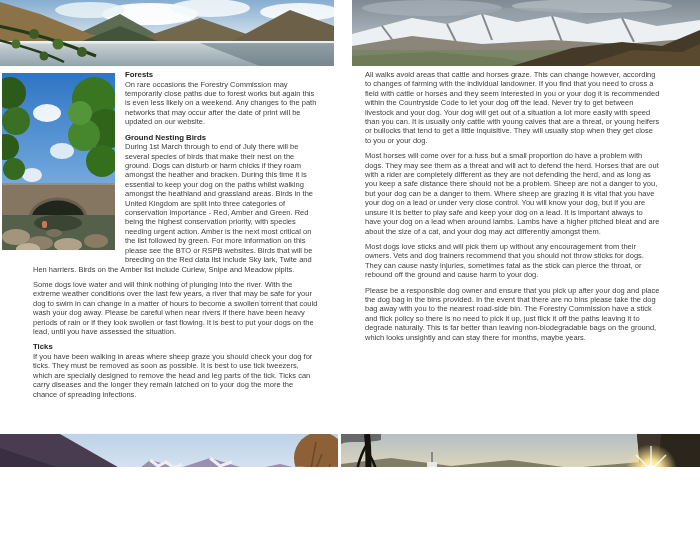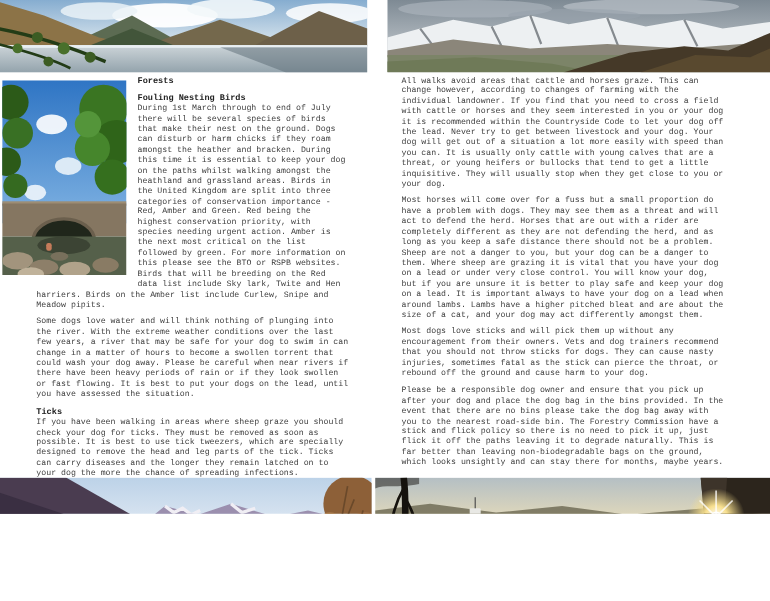--- a/index.html
+++ b/index.html
@@ -1,19 +1,19 @@
 <!DOCTYPE html>
 <html><head>
 <meta charset="utf-8">
 <style>
   * { box-sizing: border-box; margin: 0; padding: 0; }
   html, body { width: 700px; height: 546px; background: #ffffff; }
   .page {
     position: relative; width: 700px; height: 467px; overflow: hidden;
-    font-family: Liberation Mono, monospace; background: #ffffff;
+    font-family: Liberation Sans, sans-serif; background: #ffffff;
   }
   .photo { position: absolute; overflow: hidden; }
   .photo svg { display: block; width: 100%; height: 100%; }
   #photo-top-left  { left: 0;    top: 0;     width: 334px; height: 66px; }
   #photo-top-right { left: 352px; top: 0;    width: 348px; height: 66px; }
   #photo-bottom-left  { left: 0;    top: 434px; width: 338px; height: 112px; }
   #photo-bottom-right { left: 341px; top: 434px; width: 359px; height: 112px; }
 
   .col { position: absolute; top: 70px; font-size: 7.5px; line-height: 9.4px; color: #3e3e3e; }
   #col-left  { left: 33px;  width: 285px; }
@@ -129,22 +129,23 @@
         <ellipse cx="38" cy="170" rx="13" ry="7" fill="#8d7f69"></ellipse>
         <ellipse cx="66" cy="172" rx="14" ry="7" fill="#b0a28a"></ellipse>
         <ellipse cx="94" cy="168" rx="12" ry="7" fill="#897b64"></ellipse>
         <ellipse cx="26" cy="176" rx="12" ry="6" fill="#c0b29a"></ellipse>
         <ellipse cx="52" cy="160" rx="8" ry="4" fill="#78705c"></ellipse>
         <rect x="40" y="148" width="5" height="7" rx="2" fill="#c57b5a"></rect>
       </svg>
     </div>
 
     <h3 class="first">Forests</h3>
-
-    <h3>Fouling Nesting Birds</h3>
+    <p>On rare occasions the Forestry Commission may temporarily close paths due to forest works but again this is even less likely on a weekend. Any changes to the path networks that may occur after the date of print will be updated on our website.</p>
+
+    <h3>Ground Nesting Birds</h3>
     <p>During 1st March through to end of July there will be several species of birds that make their nest on the ground. Dogs can disturb or harm chicks if they roam amongst the heather and bracken. During this time it is essential to keep your dog on the paths whilst walking amongst the heathland and grassland areas. Birds in the United Kingdom are split into three categories of conservation importance - Red, Amber and Green. Red being the highest conservation priority, with species needing urgent action. Amber is the next most critical on the list followed by green. For more information on this please see the BTO or RSPB websites. Birds that will be breeding on the Red data list include Sky lark, Twite and Hen harriers. Birds on the Amber list include Curlew, Snipe and Meadow pipits.</p>
 
     <p>Some dogs love water and will think nothing of plunging into the river. With the extreme weather conditions over the last few years, a river that may be safe for your dog to swim in can change in a matter of hours to become a swollen torrent that could wash your dog away. Please be careful when near rivers if there have been heavy periods of rain or if they look swollen or fast flowing. It is best to put your dogs on the lead, until you have assessed the situation.</p>
 
     <h3>Ticks</h3>
     <p>If you have been walking in areas where sheep graze you should check your dog for ticks. They must be removed as soon as possible. It is best to use tick tweezers, which are specially designed to remove the head and leg parts of the tick. Ticks can carry diseases and the longer they remain latched on to your dog the more the chance of spreading infections.</p>
   </div>
 
   <div class="col" id="col-right">
     <p>All walks avoid areas that cattle and horses graze. This can change however, according to changes of farming with the individual landowner. If you find that you need to cross a field with cattle or horses and they seem interested in you or your dog it is recommended within the Countryside Code to let your dog off the lead. Never try to get between livestock and your dog. Your dog will get out of a situation a lot more easily with speed than you can. It is usually only cattle with young calves that are a threat, or young heifers or bullocks that tend to get a little inquisitive. They will usually stop when they get close to you or your dog.</p>

